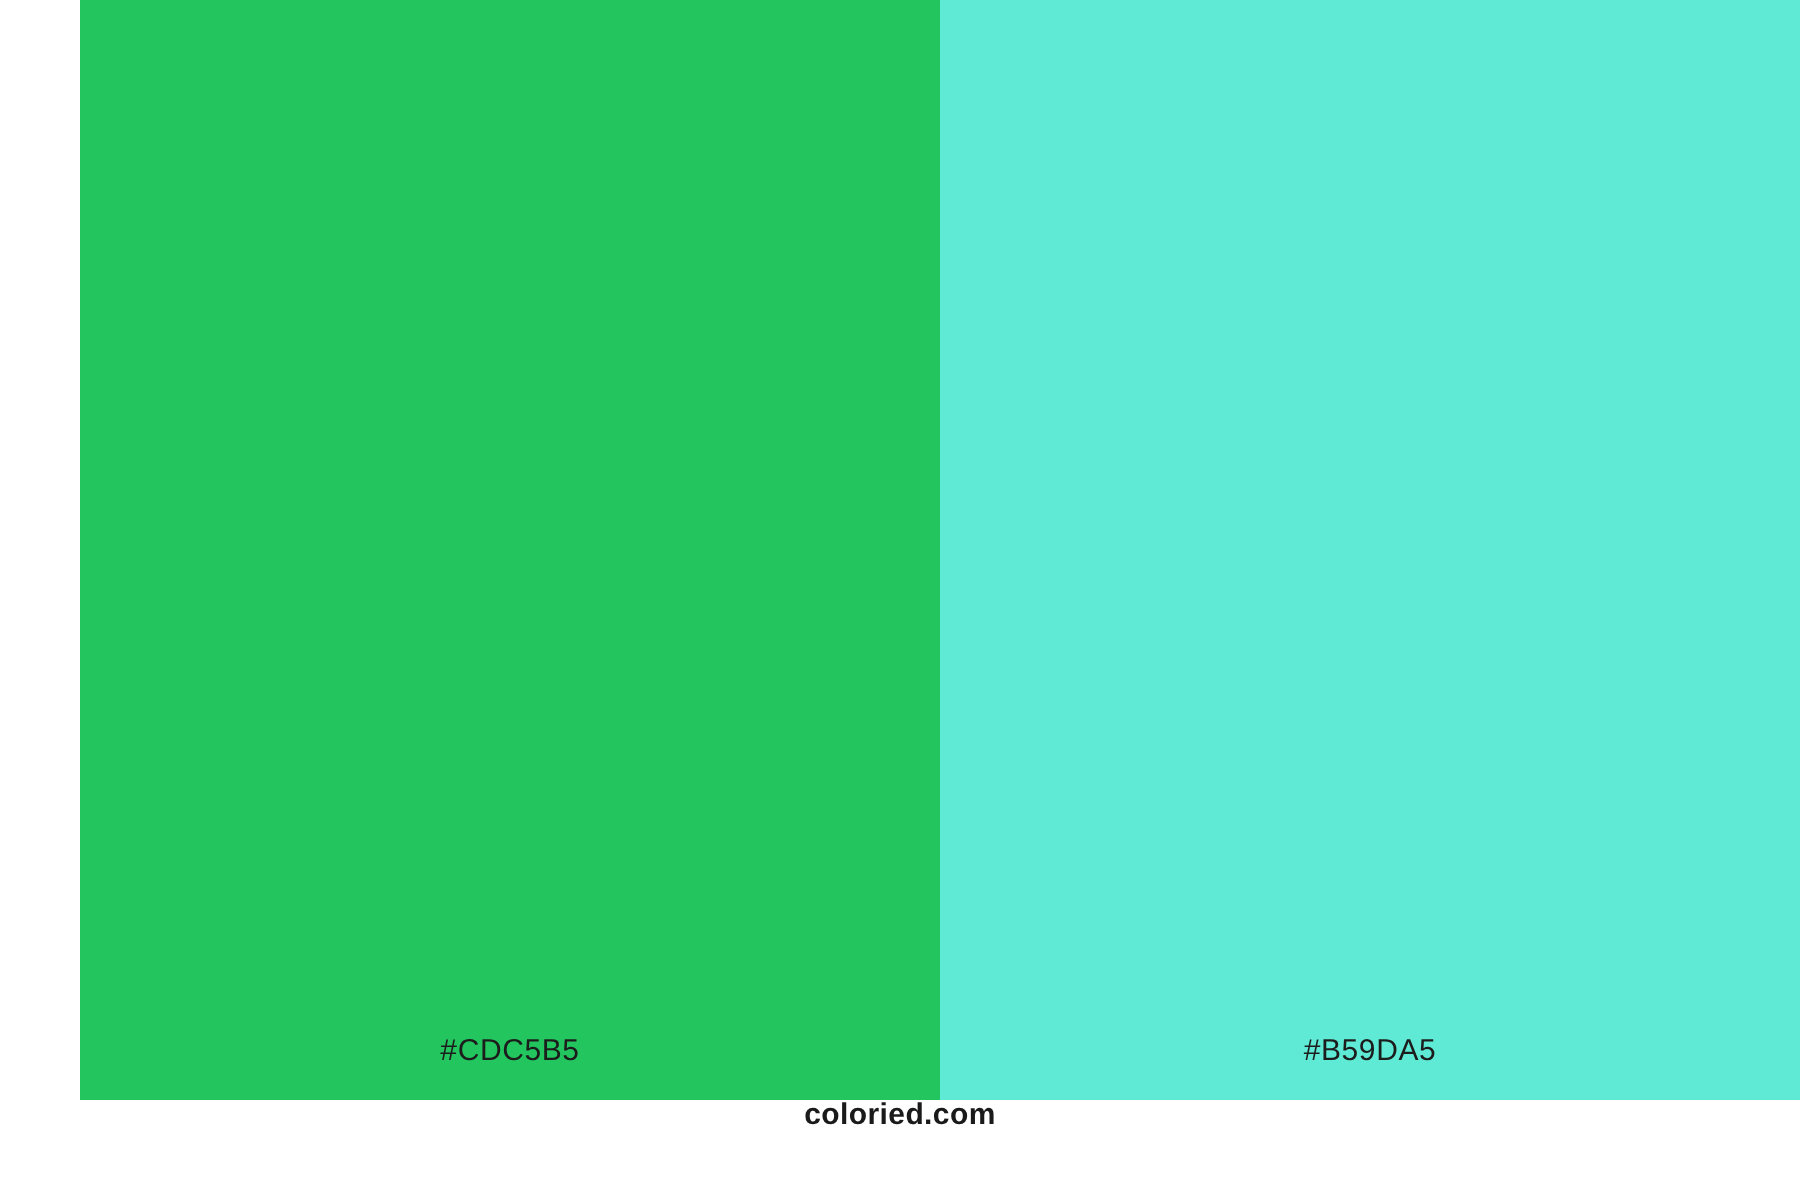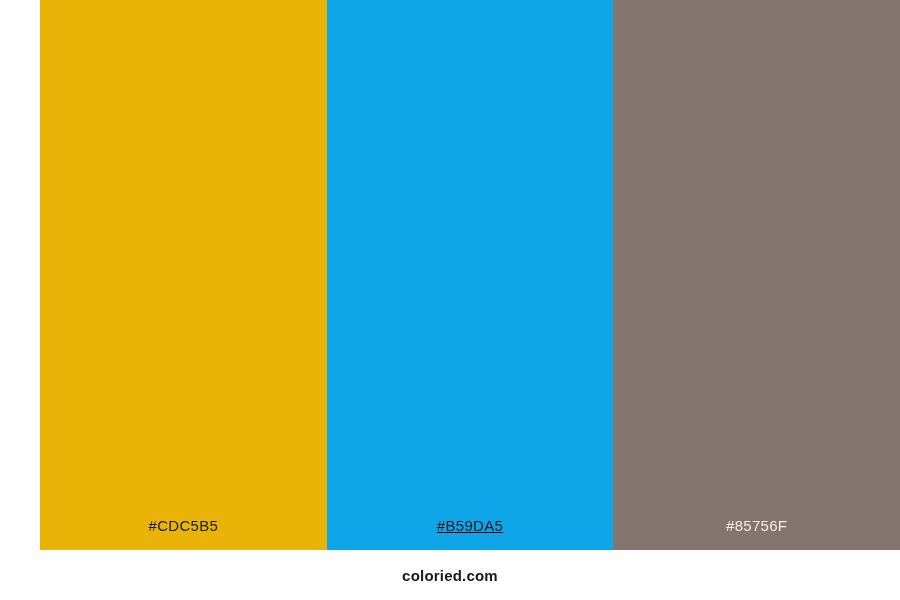--- a/index.html
+++ b/index.html
@@ -52,51 +52,47 @@
   .label-light { color: #f2ece6; }
 
   #footer {
     position: absolute;
     left: 0;
     top: 550px;
     width: 900px;
     height: 50px;
     background: #ffffff;
     display: flex;
-    align-items: center;
     justify-content: center;
   }
 
   #site-credit {
     font-family: "Liberation Sans", sans-serif;
     font-size: 15px;
     font-weight: bold;
     color: #1a1a1a;
     letter-spacing: 0.2px;
     line-height: 1;
   }
 </style>
 </head>
 <body>
 
 <div id="palette-page" style="background-color: rgb(255, 255, 255);">
 
   <div id="swatch-strip">
 
-    <div class="swatch" style="background-color: #eab308; margin-left: 40px;">
+    <div class="swatch" style="background-color: #22c55e; margin-left: 40px;">
       <span class="swatch-label label-dark" style="color: rgb(28, 28, 28);">#CDC5B5</span>
     </div>
 
-    <div class="swatch" style="background-color: #0ea5e9; text-decoration: underline;">
+    <div class="swatch" style="background-color: #5eead4;">
       <span class="swatch-label label-dark" style="color: rgb(28, 28, 28);">#B59DA5</span>
     </div>
 
-    <div class="swatch" style="background-color: rgb(133, 117, 111);">
-      <span class="swatch-label label-light" style="color: rgb(242, 236, 230);">#85756F</span>
-    </div>
 
 
 
   </div>
 
   <div id="footer">
     <span id="site-credit" style="color: rgb(26, 26, 26);">coloried.com</span>
   </div>
 
 </div>

